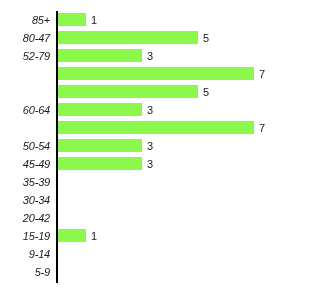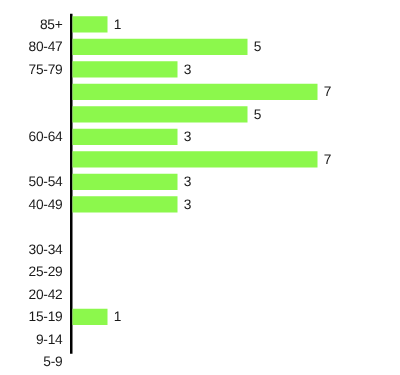--- a/index.html
+++ b/index.html
@@ -51,20 +51,21 @@
     left: 0px;
     top: 0px;
     width: 50px;
     height: 18px;
     line-height: 18px;
     text-align: right;
     font-size: 11px;
     color: #1a1a1a;
     white-space: nowrap;
     letter-spacing: -0.2px;
+    font-style: italic;
   }
 
   .bar-wrap {
     position: absolute;
     left: 58px;
     top: 0px;
     height: 18px;
     right: 0px;
   }
 
@@ -101,21 +102,21 @@
           </div>
         </div>
         <div class="bar-row">
           <div class="cat-label">80-47</div>
           <div class="bar-wrap">
             <div class="bar" style="width: 140px; background: rgb(140, 248, 76);"></div>
             <div class="bar-value" style="left: 145px;">5</div>
           </div>
         </div>
         <div class="bar-row">
-          <div class="cat-label">75-79</div>
+          <div class="cat-label">52-79</div>
           <div class="bar-wrap">
             <div class="bar" style="width: 84px; background: rgb(140, 248, 76);"></div>
             <div class="bar-value" style="left: 89px;">3</div>
           </div>
         </div>
         <div class="bar-row">
           <div class="bar-wrap">
             <div class="bar" style="width: 196px; background: rgb(140, 248, 76);"></div>
             <div class="bar-value" style="left: 201px;">7</div>
           </div>
@@ -140,35 +141,32 @@
           </div>
         </div>
         <div class="bar-row">
           <div class="cat-label">50-54</div>
           <div class="bar-wrap">
             <div class="bar" style="width: 84px; background: rgb(140, 248, 76);"></div>
             <div class="bar-value" style="left: 89px;">3</div>
           </div>
         </div>
         <div class="bar-row">
-          <div class="cat-label">40-49</div>
+          <div class="cat-label">45-49</div>
           <div class="bar-wrap">
             <div class="bar" style="width: 84px; background: rgb(140, 248, 76);"></div>
             <div class="bar-value" style="left: 89px;">3</div>
           </div>
         </div>
         <div class="bar-row">
+          <div class="cat-label">35-39</div>
           <div class="bar-wrap"></div>
         </div>
         <div class="bar-row">
           <div class="cat-label">30-34</div>
-          <div class="bar-wrap"></div>
-        </div>
-        <div class="bar-row">
-          <div class="cat-label">25-29</div>
           <div class="bar-wrap"></div>
         </div>
         <div class="bar-row">
           <div class="cat-label">20-42</div>
           <div class="bar-wrap"></div>
         </div>
         <div class="bar-row">
           <div class="cat-label">15-19</div>
           <div class="bar-wrap">
             <div class="bar" style="width: 28px; background: rgb(140, 248, 76);"></div>

